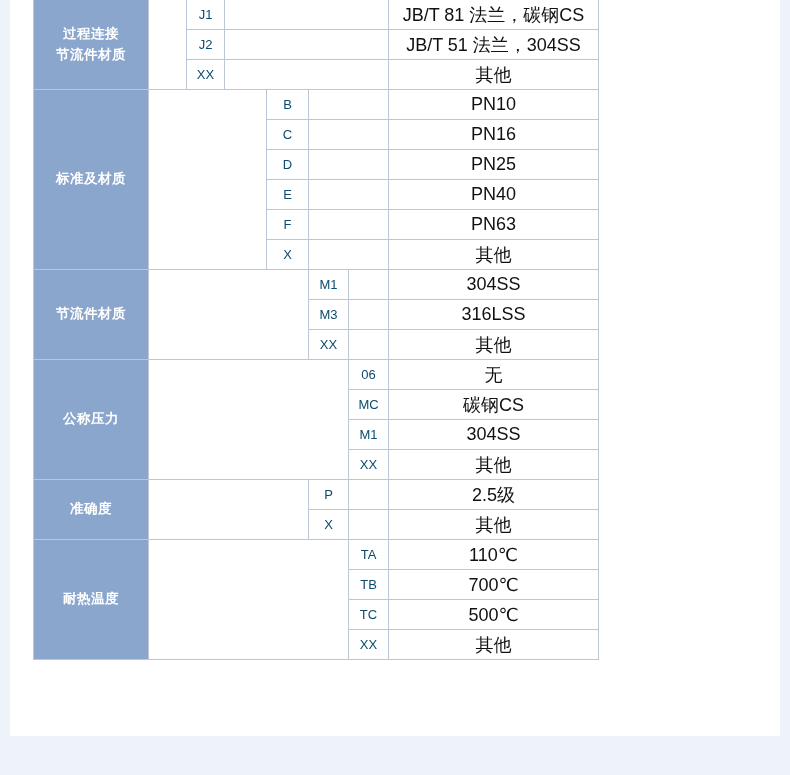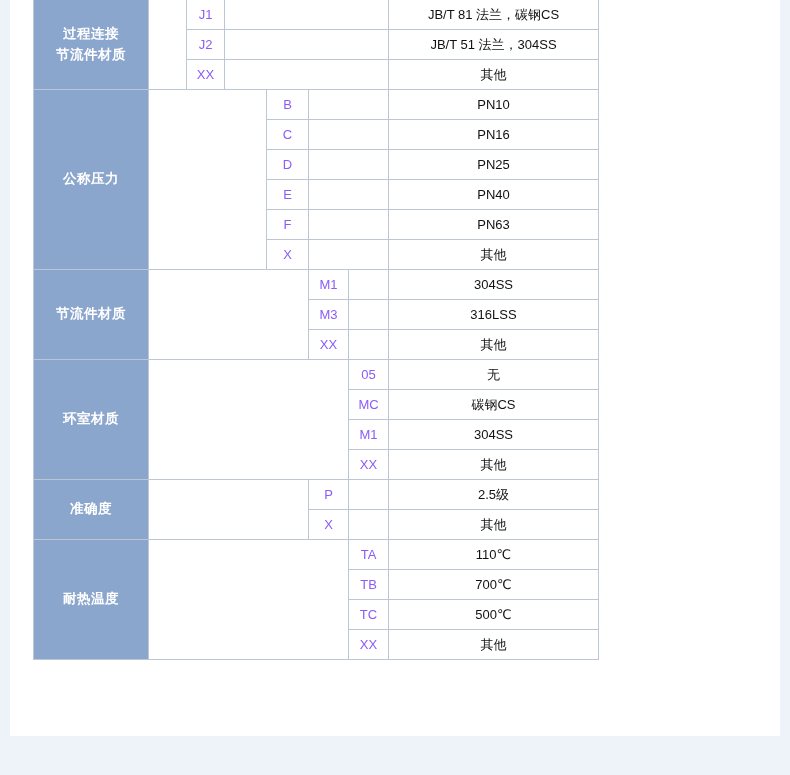--- a/index.html
+++ b/index.html
@@ -53,24 +53,24 @@
     font-weight: bold;
     font-size: 13.5px;
     letter-spacing: 0.5px;
     line-height: 1.55;
   }
   .spec-table td.blank {
     background: #ffffff;
   }
   .spec-table td.code {
     font-size: 13px;
-    color: #8b5cf6;
+    color: #0c4a6e;
   }
   .spec-table td.value {
-    font-size: 13px;
+    font-size: 18px;
     color: #111;
   }
   .col-label  { width: 115px; }
   .col-c1     { width: 38px; }
   .col-c2     { width: 38px; }
   .col-c3     { width: 42px; }
   .col-c4     { width: 42px; }
   .col-c5     { width: 40px; }
   .col-c6     { width: 40px; }
   .col-value  { width: 210px; }
@@ -109,21 +109,21 @@
         <td class="blank" colspan="4"></td>
         <td class="value">JB/T 51 法兰，304SS</td>
       </tr>
       <tr>
         <td class="code">XX</td>
         <td class="blank" colspan="4"></td>
         <td class="value">其他</td>
       </tr>
 
       <tr>
-        <td class="label" rowspan="6">公称压力</td>
+        <td class="label" rowspan="6">标准及材质</td>
         <td class="blank" colspan="3" rowspan="6"></td>
         <td class="code">B</td>
         <td class="blank" colspan="2"></td>
         <td class="value">PN10</td>
       </tr>
       <tr>
         <td class="code">C</td>
         <td class="blank" colspan="2"></td>
         <td class="value">PN16</td>
       </tr>
@@ -160,23 +160,23 @@
         <td class="blank"></td>
         <td class="value">316LSS</td>
       </tr>
       <tr>
         <td class="code">XX</td>
         <td class="blank"></td>
         <td class="value">其他</td>
       </tr>
 
       <tr>
-        <td class="label" rowspan="4">环室材质</td>
+        <td class="label" rowspan="4">公称压力</td>
         <td class="blank" colspan="5" rowspan="4"></td>
-        <td class="code">05</td>
+        <td class="code">06</td>
         <td class="value">无</td>
       </tr>
       <tr>
         <td class="code">MC</td>
         <td class="value">碳钢CS</td>
       </tr>
       <tr>
         <td class="code">M1</td>
         <td class="value">304SS</td>
       </tr>

